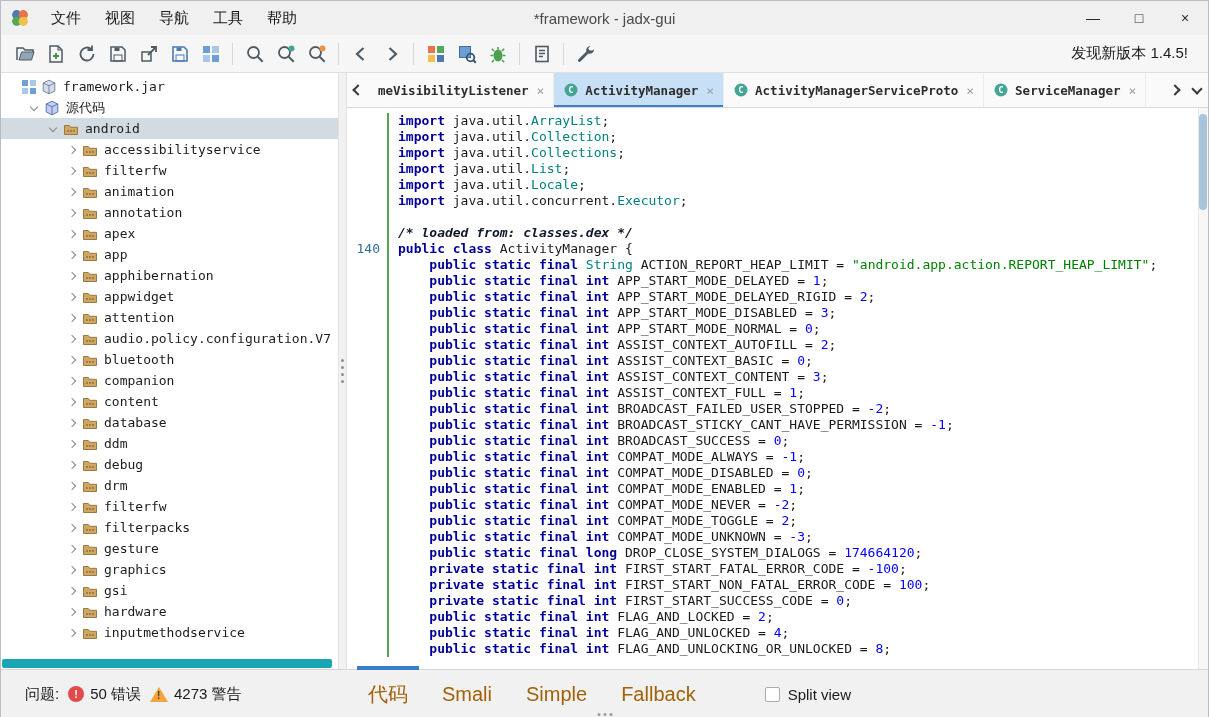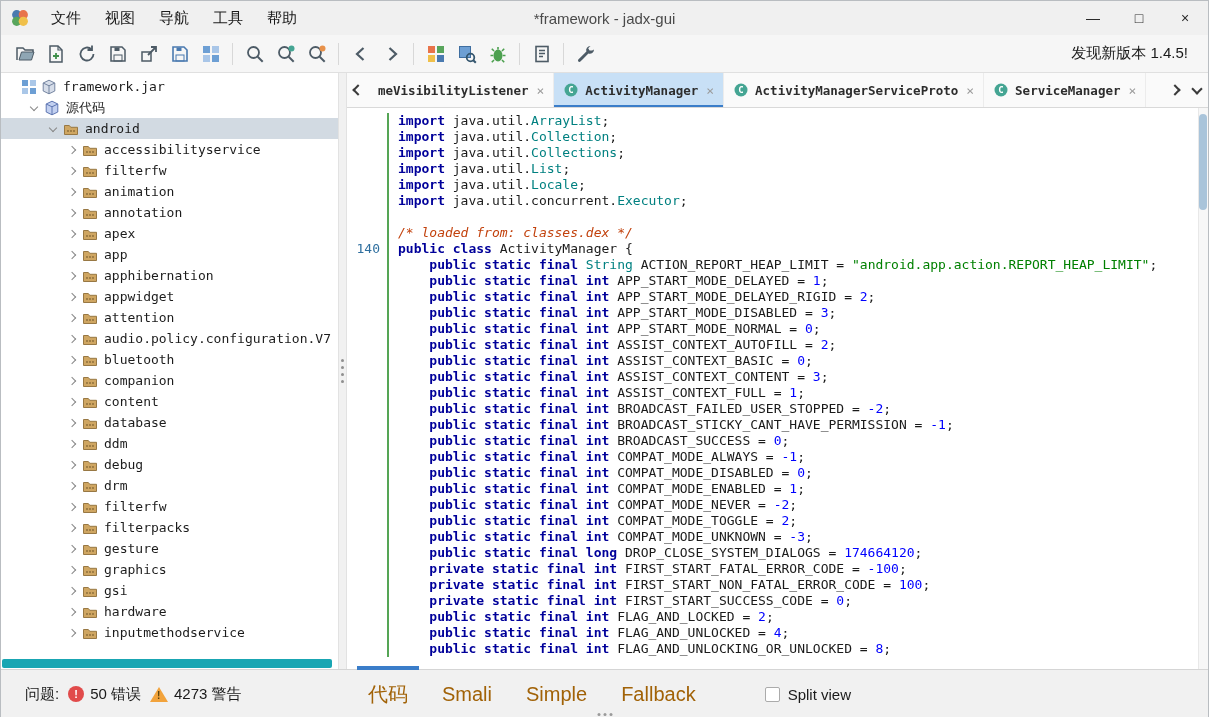--- a/index.html
+++ b/index.html
@@ -59,21 +59,21 @@
   .strip-end { margin-left:auto; display:flex; }
 
   .codewrap { flex:1; position:relative; overflow:hidden; background:#fff; font-family:"DejaVu Sans Mono",monospace; font-size:13px; line-height:16px; padding-top:5px; }
   .code-line { display:flex; height:16px; white-space:pre; }
   .gutter { flex:0 0 40px; width:40px; text-align:right; padding-right:7px; color:#2f6f9f; }
   .lcontent { border-left:2px solid #55a555; padding-left:9px; min-width:0; }
   .tk-k { color:#00009a; font-weight:bold; }
   .tk-y { color:#008080; }
   .tk-s { color:#008000; }
   .tk-n { color:#0000ff; }
-  .tk-c { color:#c2410c; font-style:italic; }
+  .tk-c { color:#0f172a; font-style:italic;font-weight:bold; }
   .tk-p { color:#1a1a1a; }
   .vscroll-track { position:absolute; top:0; right:0; bottom:0; width:10px; background:#f7f7f7; border-left:1px solid #e8e8e8; }
   .vscroll-thumb { position:absolute; top:6px; right:1px; width:8px; height:96px; background:#a9c4da; border-radius:4px; }
 
   
   .bottombar { height:49px; background:#f1f1f1; border-top:1px solid #d5d5d5; display:flex; align-items:center; position:relative; }
   .issues { display:flex; align-items:center; gap:9px; padding-left:24px; width:350px; font-size:15px; color:#1a1a1a; }
   .badge { display:flex; align-items:center; gap:6px; }
   .err-ico { width:16px; height:16px; border-radius:50%; background:#e14b4b; color:#fff; font-size:11px; font-weight:bold; display:flex; align-items:center; justify-content:center; }
   .warn-ico { position:relative; width:0; height:0; border-left:9px solid transparent; border-right:9px solid transparent; border-bottom:15px solid #f2a33c; }

